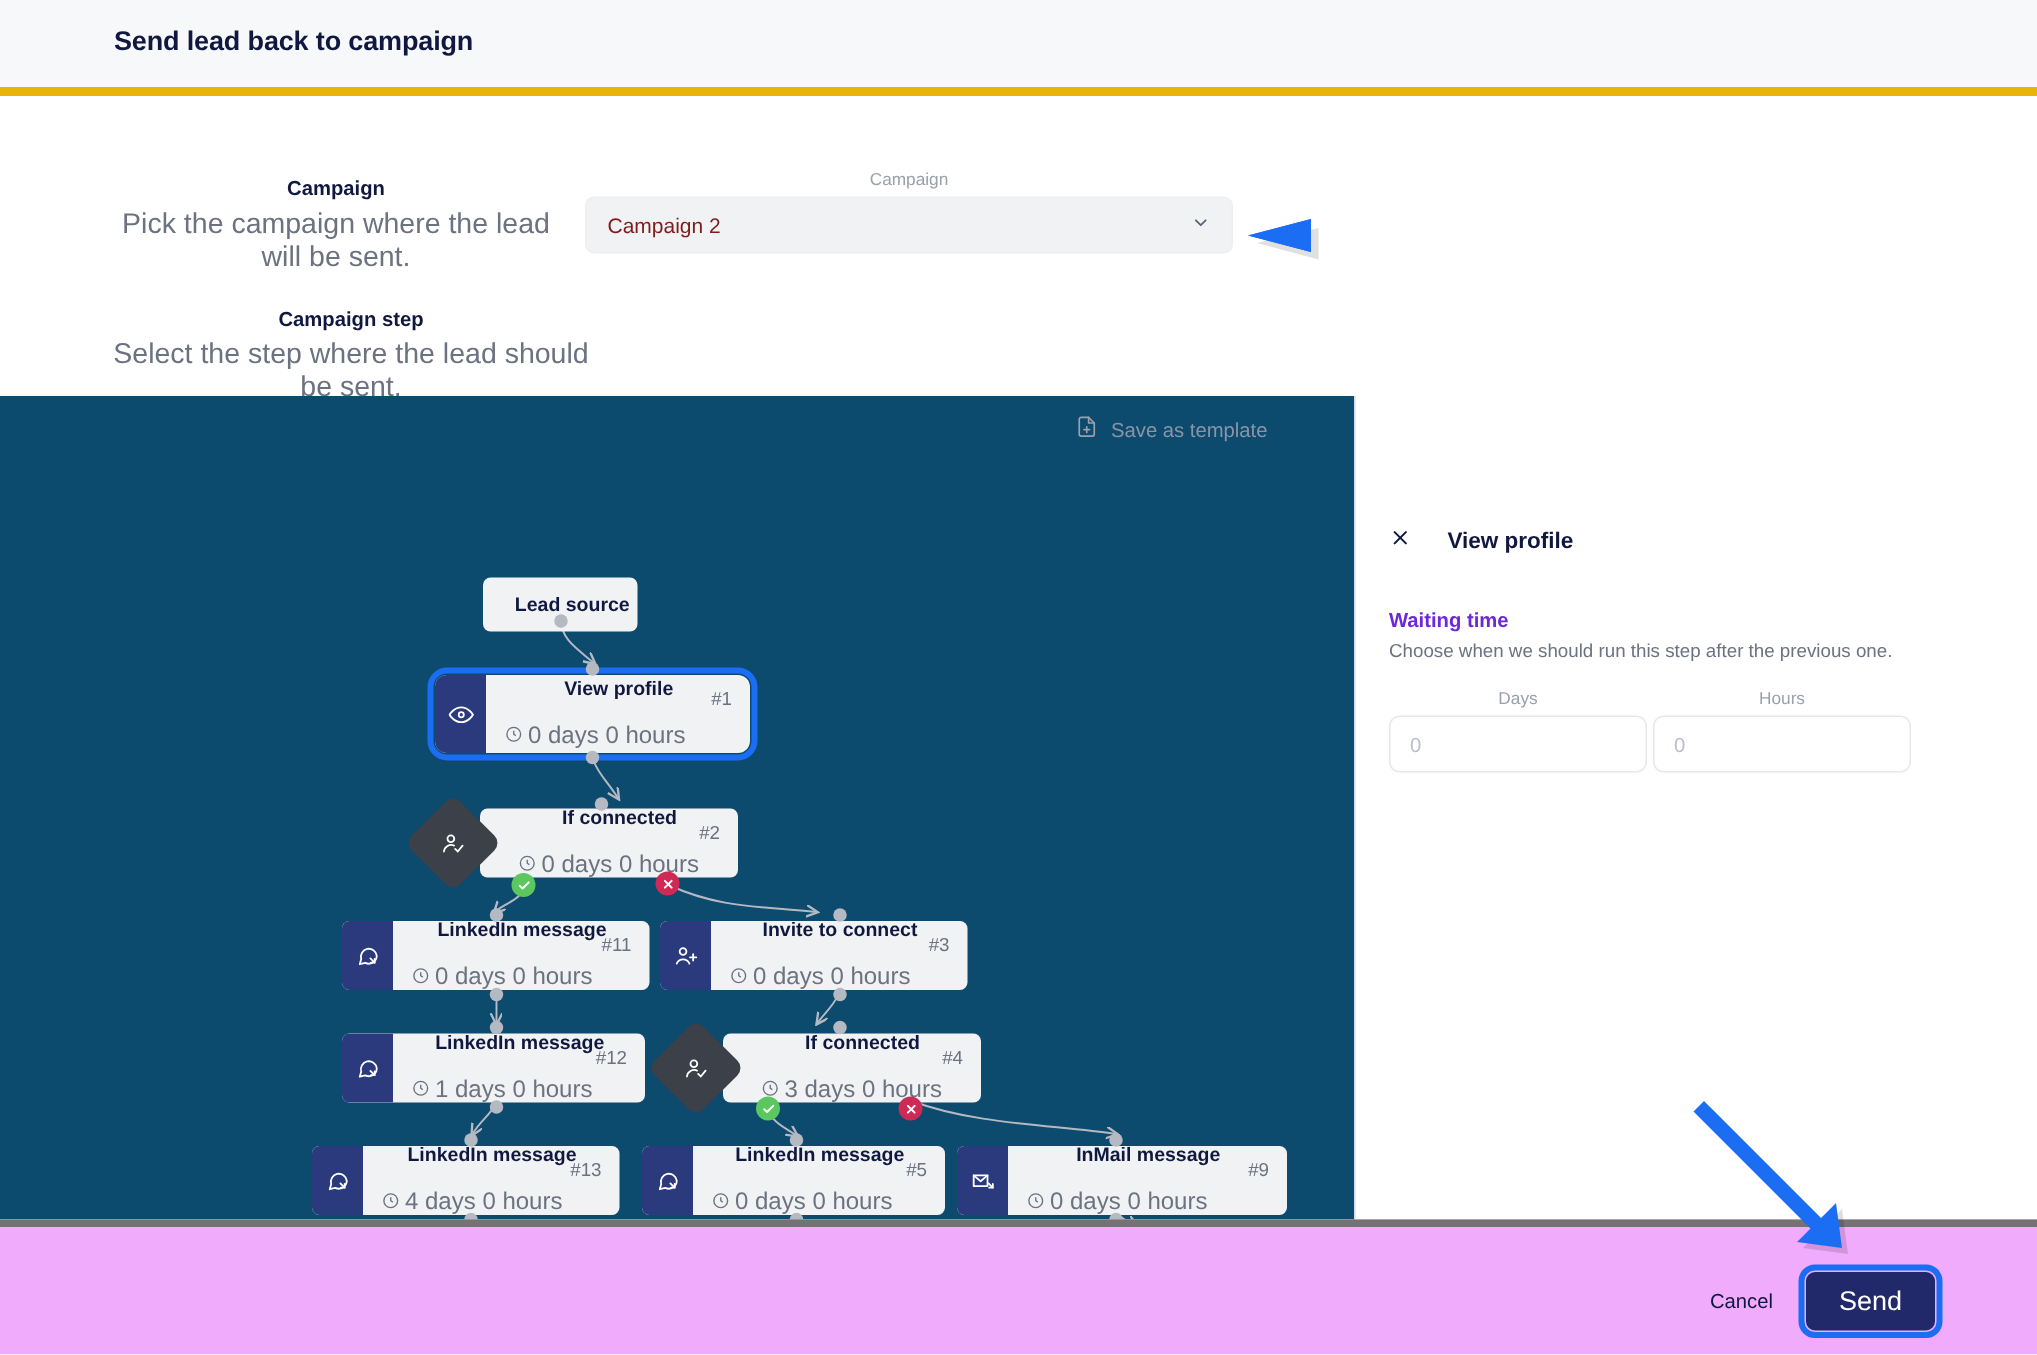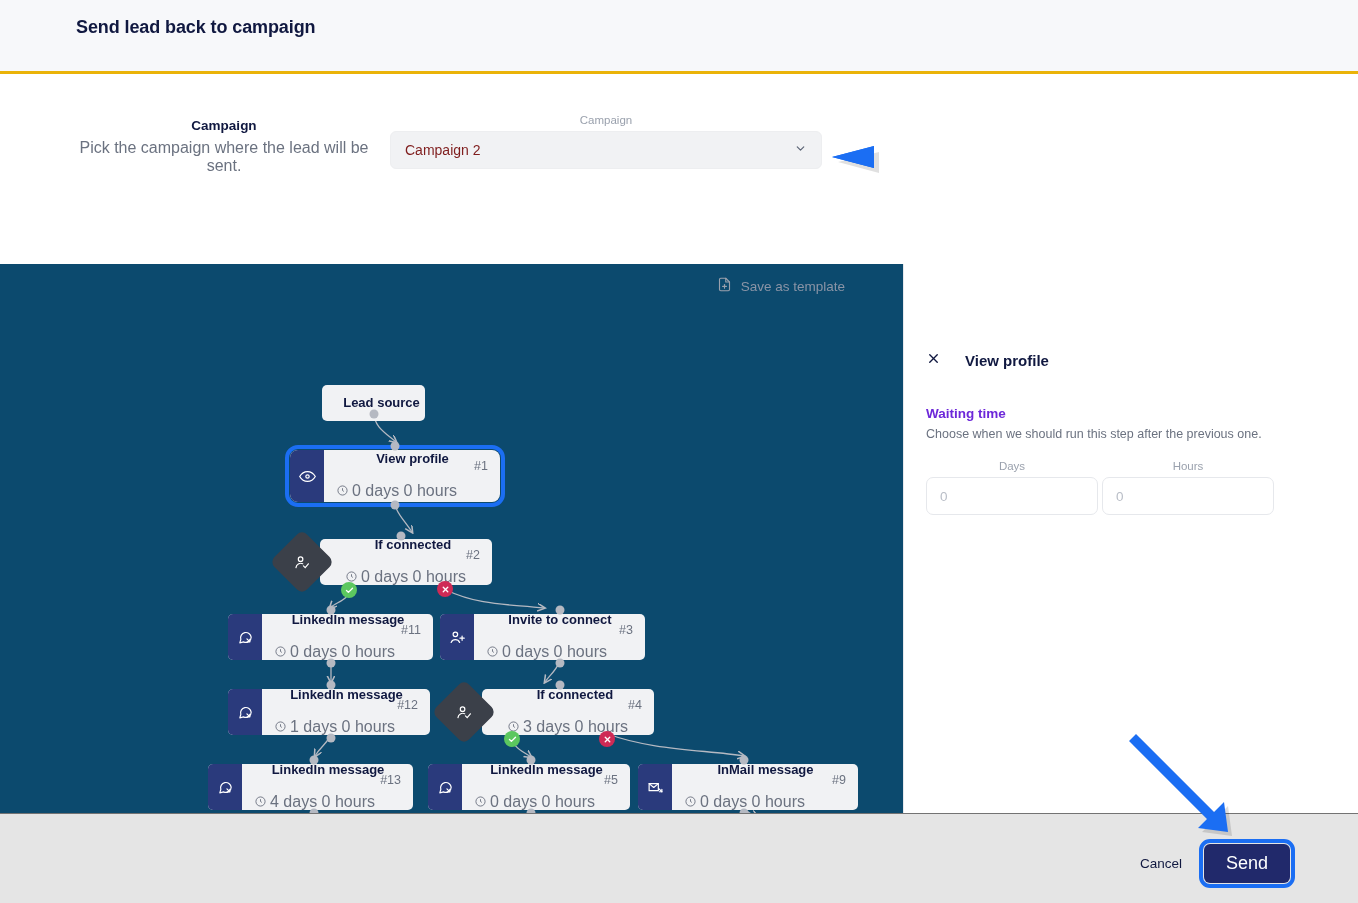--- a/index.html
+++ b/index.html
@@ -7,36 +7,36 @@
     width: 1358px; height: 903px;
     font-family: "Liberation Sans", sans-serif;
     background: #ffffff;
     color: #101840;
     overflow: hidden;
   }
   .app { position: relative; width: 1358px; height: 903px; background:#ffffff; }
 
   
   .header {
-    position:absolute; left:0; top:0; width:1358px; height:74px;
-    background:#f7f8fa; border-bottom:3px solid #eab308;
+    position:absolute; left:0; top:0; width:1358px; height:64px;
+    background:#f7f8fa; border-bottom:6px solid #eab308;
   }
   .header-title {
     position:absolute; left:76px; top:17px;
     font-size:18px; font-weight:700; letter-spacing:-0.1px; color:#101840;
   }
 
   
   .body-area {
     position:absolute; left:0; top:74px; width:1358px; height:739px; background:#ffffff;text-align:center;
   }
 
   .field-block { position:absolute; }
   .field-label { font-size:13.5px; font-weight:600; color:#101840; }
-  .field-desc  { font-size:16px; color:#6b7280; margin-top:6px; }
+  .field-desc  { font-size:19px; color:#6b7280; margin-top:6px; }
 
   #campaign-block { left:74px; top:44px; width:300px; }
   #step-block     { left:74px; top:131px; width:320px; }
 
   
   .select-wrap { position:absolute; left:390px; top:40px; width:432px; }
   .select-caption { font-size:11.5px; color:#4b5563; margin-bottom:5px; }
   .select-box {
     position:relative; height:38px; background:#f1f2f4; border:1px solid #edeef0;
     border-radius:6px; display:flex; align-items:center; padding:0 14px;
@@ -117,21 +117,21 @@
   .in-cap { font-size:11.5px; color:#9aa1ad; margin-bottom:5px; }
   .in-box {
     height:38px; border:1px solid #e6e8ec; border-radius:7px;
     display:flex; align-items:center; padding:0 13px; font-size:13.5px; color:#b9bec7;
     background:#fff;
   }
 
   
   .footer {
     position:absolute; left:0; top:813px; width:1358px; height:90px;
-    background:#e5e5e5; border-top:1px solid #737373;
+    background:#f0abfc; border-top:5px solid #737373;
   }
   .footer-actions { position:absolute; right:68px; top:30px; display:flex; align-items:center; gap:22px; }
   .btn-cancel { font-size:13.5px; color:#101840; cursor:pointer; }
   .btn-send {
     background:#21296b; color:#fff; font-size:18px; font-weight:400;
     padding:9px 22px; border-radius:6px; cursor:pointer;
     outline:4px solid #1b6ef3; outline-offset:1px;
   }
 
   
@@ -146,20 +146,24 @@
     <div class="header-title">Send lead back to campaign</div>
   </div>
 
   <div class="body-area">
 
     <div class="field-block" id="campaign-block">
       <div class="field-label">Campaign</div>
       <div class="field-desc">Pick the campaign where the lead will be sent.</div>
     </div>
 
+    <div class="field-block" id="step-block">
+      <div class="field-label">Campaign step</div>
+      <div class="field-desc">Select the step where the lead should be sent.</div>
+    </div>
 
     <div class="select-wrap">
       <div class="in-cap select-caption">Campaign</div>
       <div class="select-box">
         <span>Campaign 2</span>
         <span class="chev">
           <svg width="13" height="13" viewBox="0 0 24 24" fill="none" stroke="#5b6475" stroke-width="2.2" stroke-linecap="round" stroke-linejoin="round">
               <polyline points="6 9 12 15 18 9"></polyline>
             </svg>
         </span>

